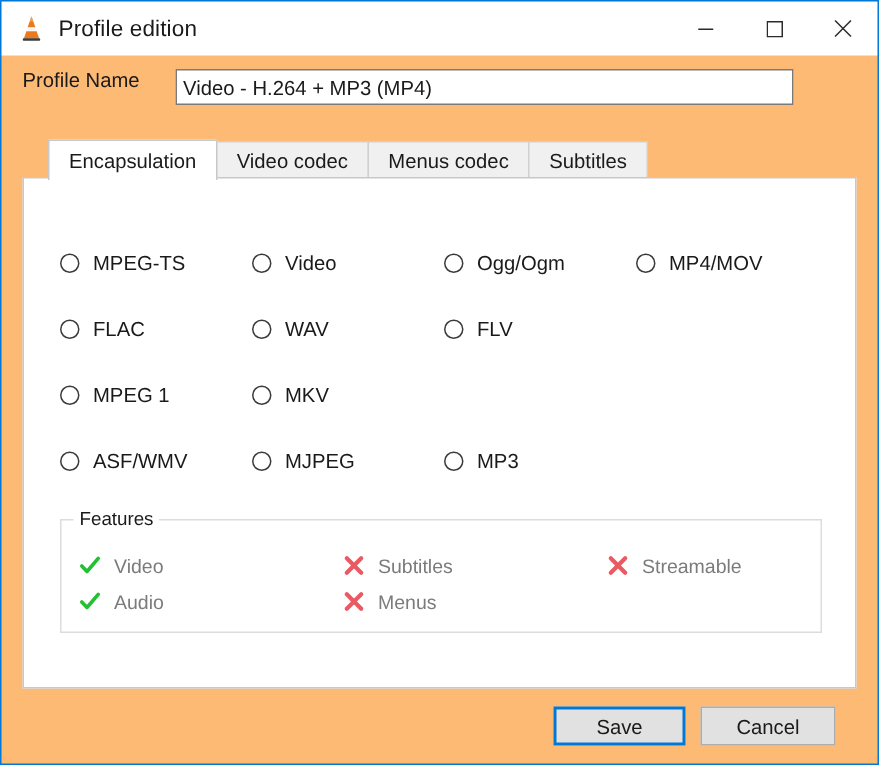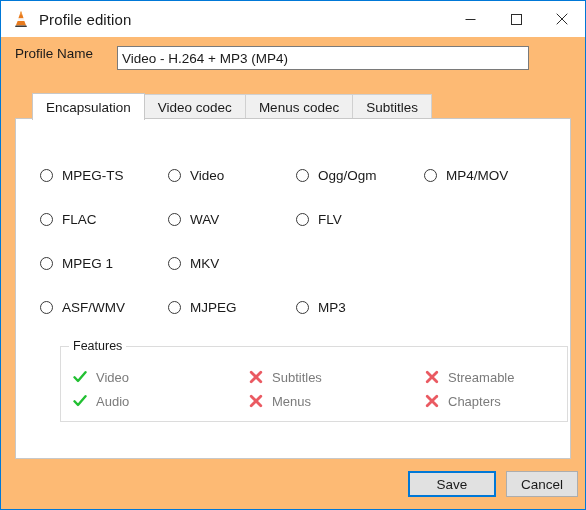--- a/index.html
+++ b/index.html
@@ -177,21 +177,20 @@
   }
 
   
   .features-group {
     position: absolute;
     left: 24px; top: 227px;
     width: 508px;
     height: 76px;
     box-sizing: border-box;
     border: 1px solid #dcdcdc;
-    margin-left: 20px;
   }
   .features-legend {
     position: absolute;
     left: 8px; top: -8px;
     background: #ffffff;
     padding: 0 4px;
     font-size: 12.5px;
     color: #1a1a1a;
   }
   .features-grid {
@@ -248,22 +247,22 @@
     align-items: center;
     justify-content: center;
     padding: 0 10px;
   }
   .btn.save {
     width: 88px;
     border: 2px solid #0078d7;
     margin-right: 10px;
   }
   .btn.cancel {
-    width: 72px;
-    margin-right: 7px;
+    width: 90px;
+    margin-right: 28px;
     text-align: right;
   }
 </style>
 </head>
 <body>
 
 <div id="window">
 
   <div class="titlebar">
     <div class="app-icon">
@@ -418,29 +417,20 @@
             </div>
             <div class="feat-cell">
               <span class="feat-icon">
                 <svg width="14" height="14" viewBox="0 0 14 14">
                   <line x1="2.2" y1="2.2" x2="11.8" y2="11.8" stroke="#ea5a62" stroke-width="2.8" stroke-linecap="round"></line>
                   <line x1="11.8" y1="2.2" x2="2.2" y2="11.8" stroke="#ea5a62" stroke-width="2.8" stroke-linecap="round"></line>
                 </svg>
               </span>
               <span class="feat-label">Menus</span>
             </div>
-            <div class="feat-cell">
-              <span class="feat-icon">
-                <svg width="14" height="14" viewBox="0 0 14 14">
-                  <line x1="2.2" y1="2.2" x2="11.8" y2="11.8" stroke="#ea5a62" stroke-width="2.8" stroke-linecap="round"></line>
-                  <line x1="11.8" y1="2.2" x2="2.2" y2="11.8" stroke="#ea5a62" stroke-width="2.8" stroke-linecap="round"></line>
-                </svg>
-              </span>
-              <span class="feat-label">Chapters</span>
-            </div>
           </div>
         </div>
     </div>
   </div>
 
   <div class="btn-row">
     <div class="btn save">Save</div>
     <div class="btn cancel">Cancel</div>
   </div>
 

